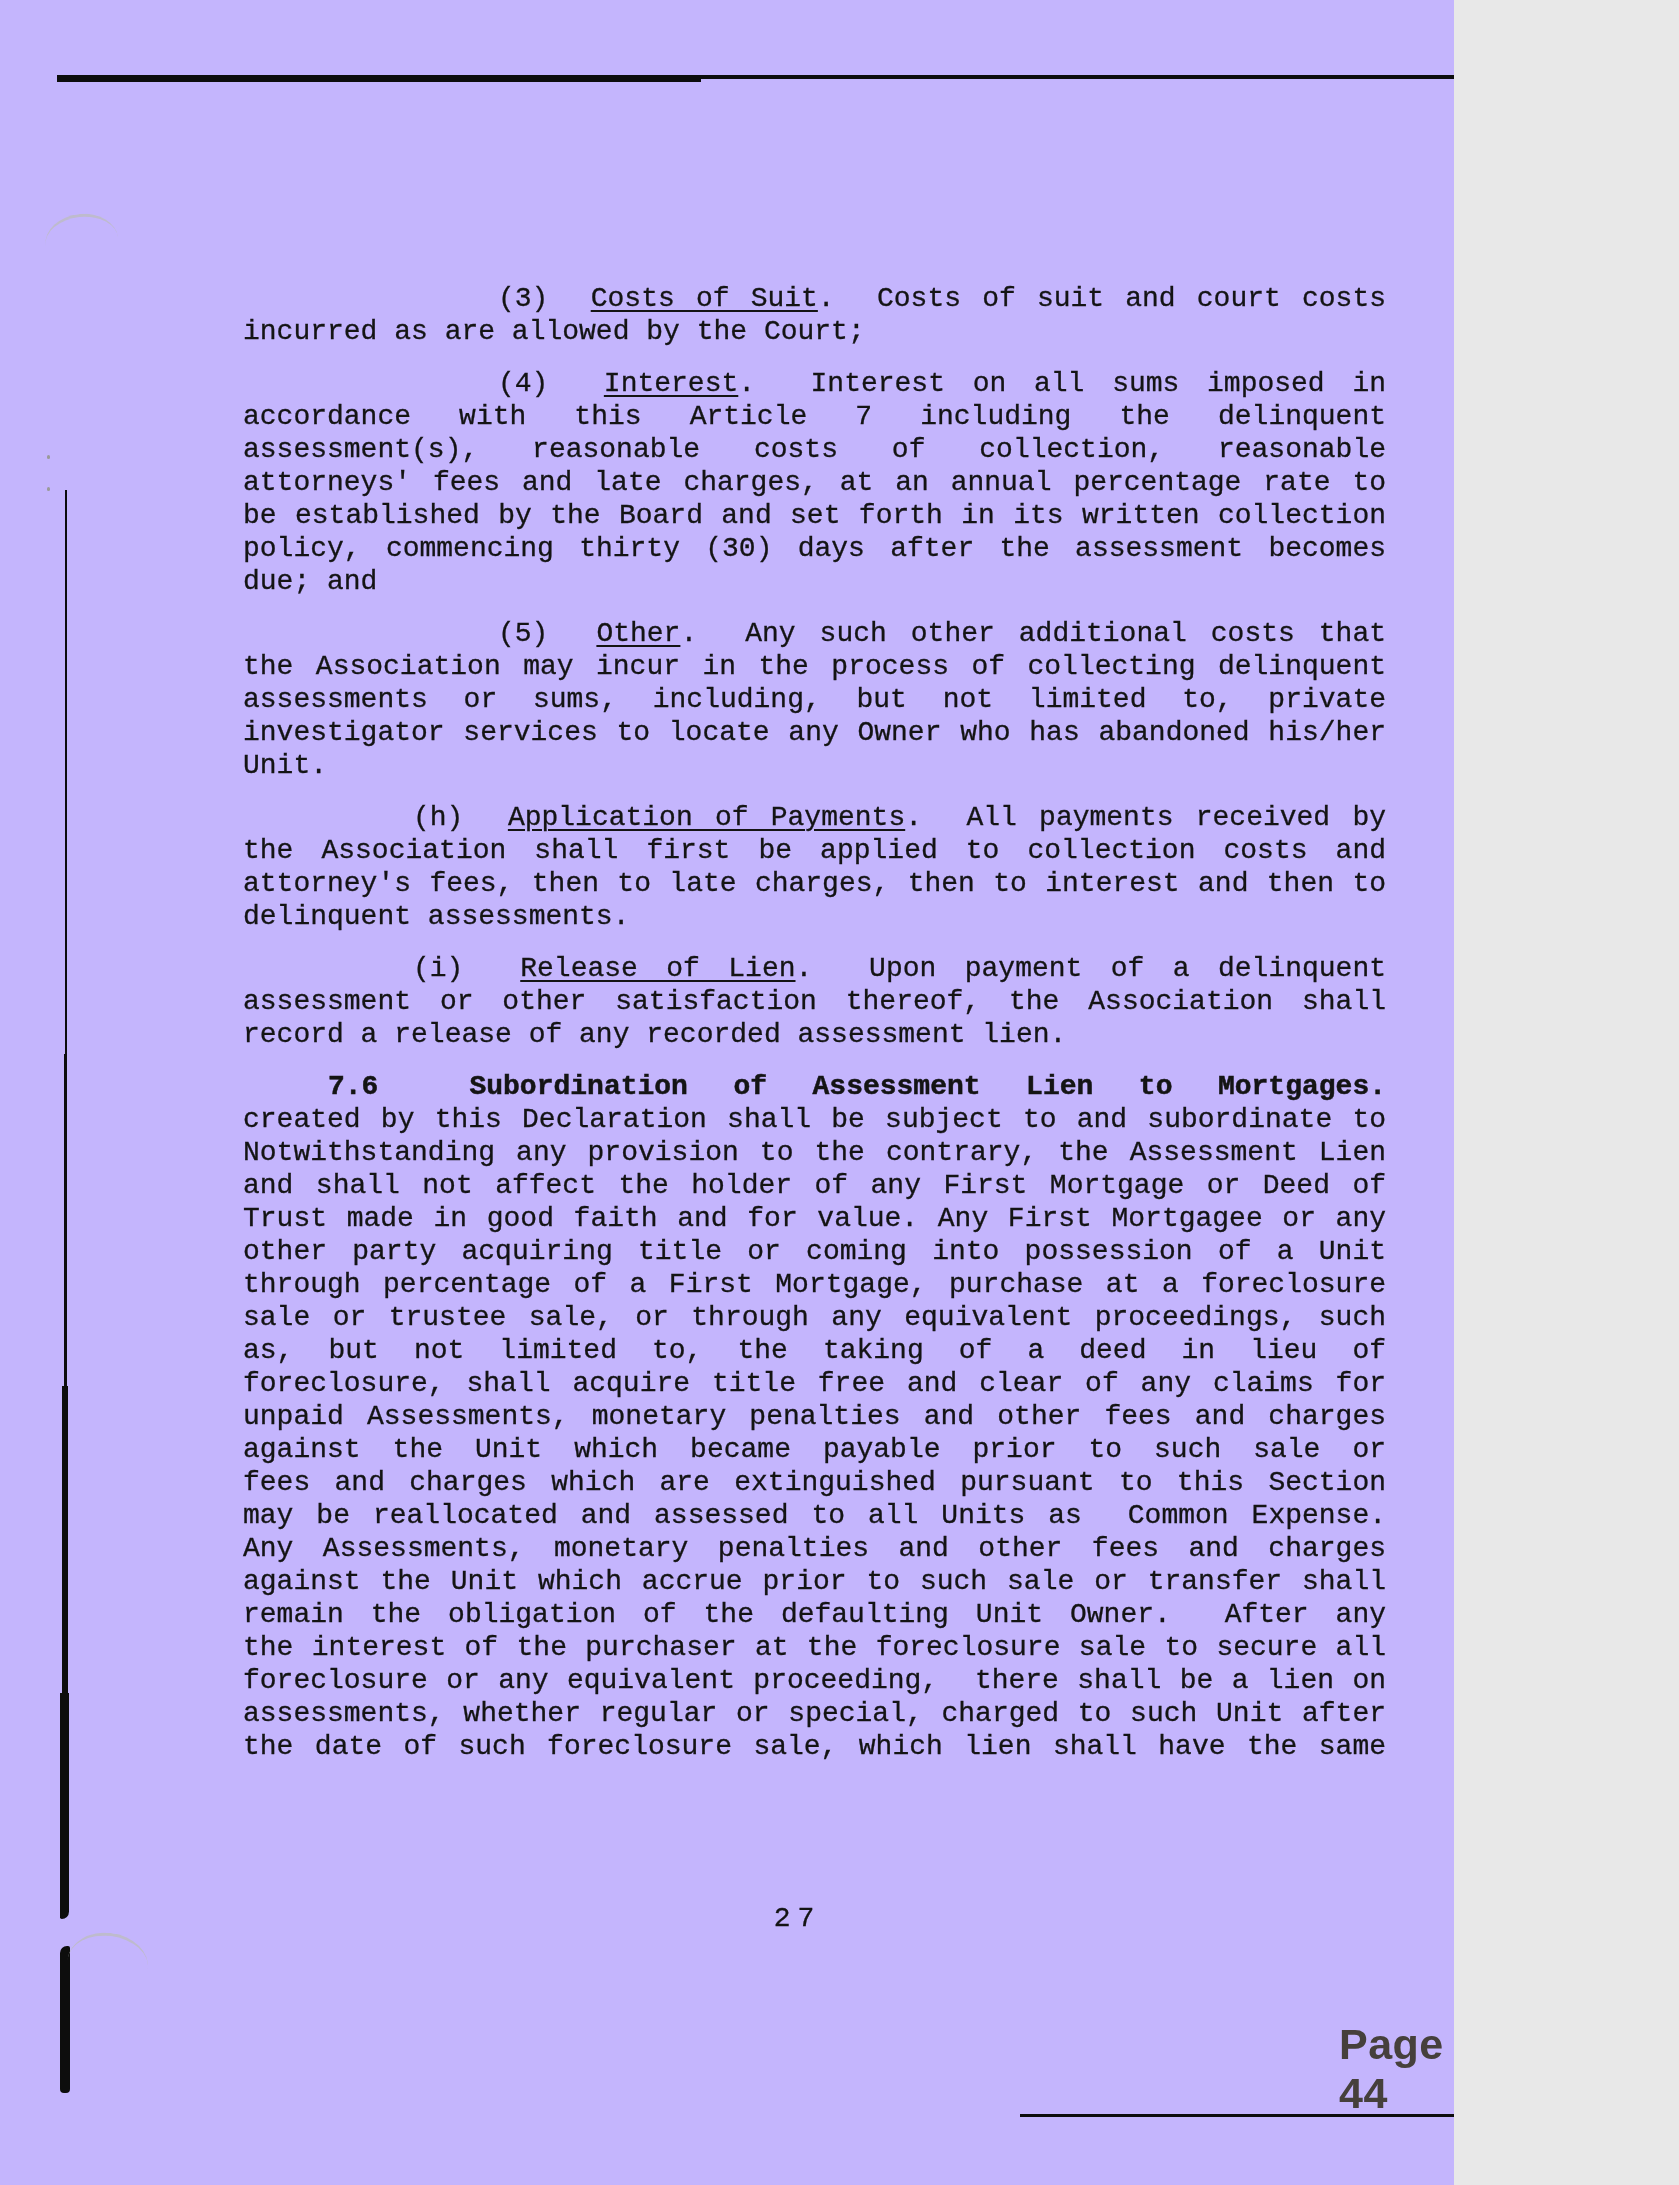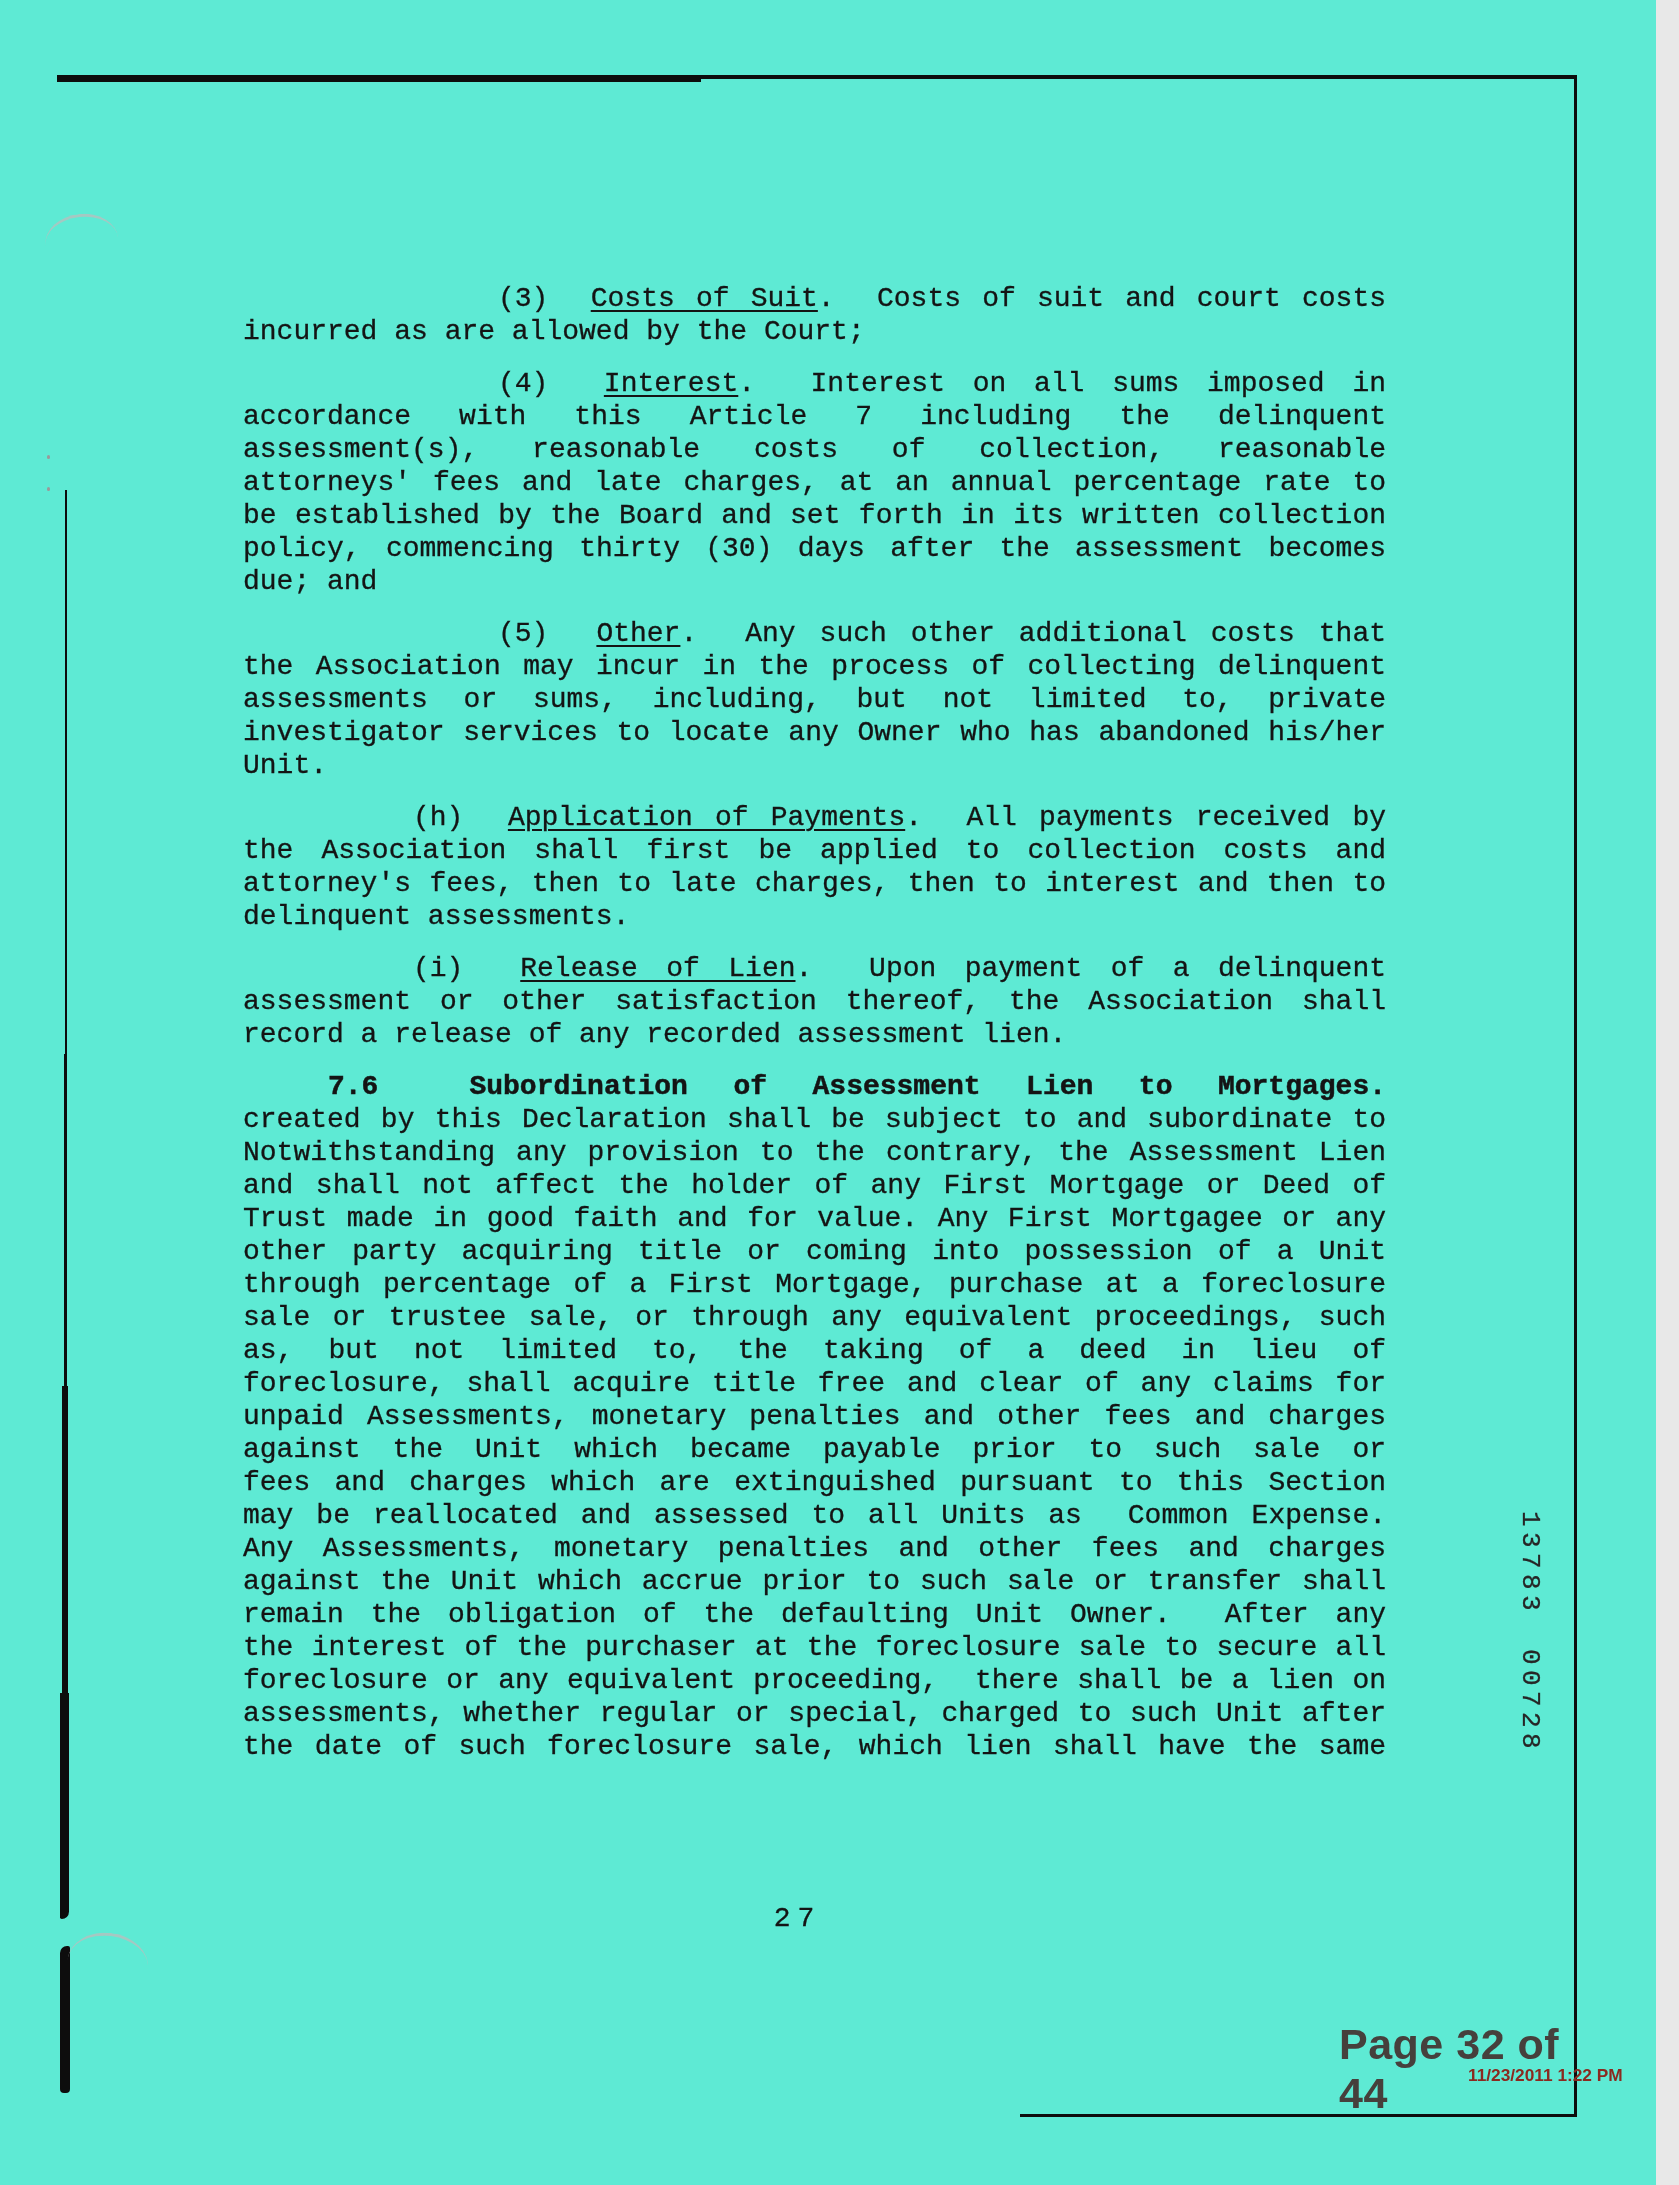--- a/index.html
+++ b/index.html
@@ -1,19 +1,19 @@
 <!DOCTYPE html>
 <html style="--ink: #141414; --stamp-gray: #46403c; --stamp-red: #8a2a20;"><head>
 <meta charset="utf-8">
 <style>
   html,body { margin:0; padding:0; background:#e8e8e8; }
   .page {
     position:relative;
-    width:1656px; height:2186px;
-    background:#5eead4;
+    width:1454px; height:2186px;
+    background:#c4b5fd;
     overflow:hidden;
     font-family:"Liberation Mono","DejaVu Sans Mono",monospace;
     color:var(--ink,#141414);
   }
   
   .art { position:absolute; background:#0d0d0d; }
   .smudge { position:absolute; border-top:3px solid #bdbdbd; border-radius:50% 50% 0 0 / 95% 95% 0 0; opacity:.75; }
   .speck { position:absolute; background:#9a9a9a; width:3px; height:4px; border-radius:2px; }
 
   

